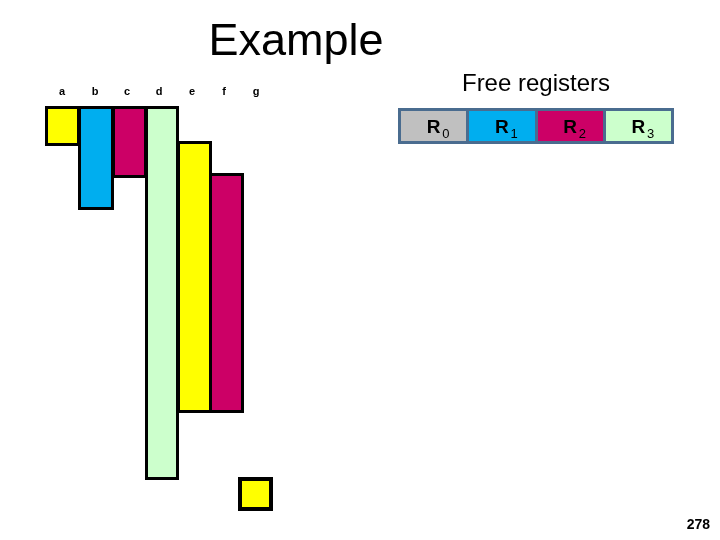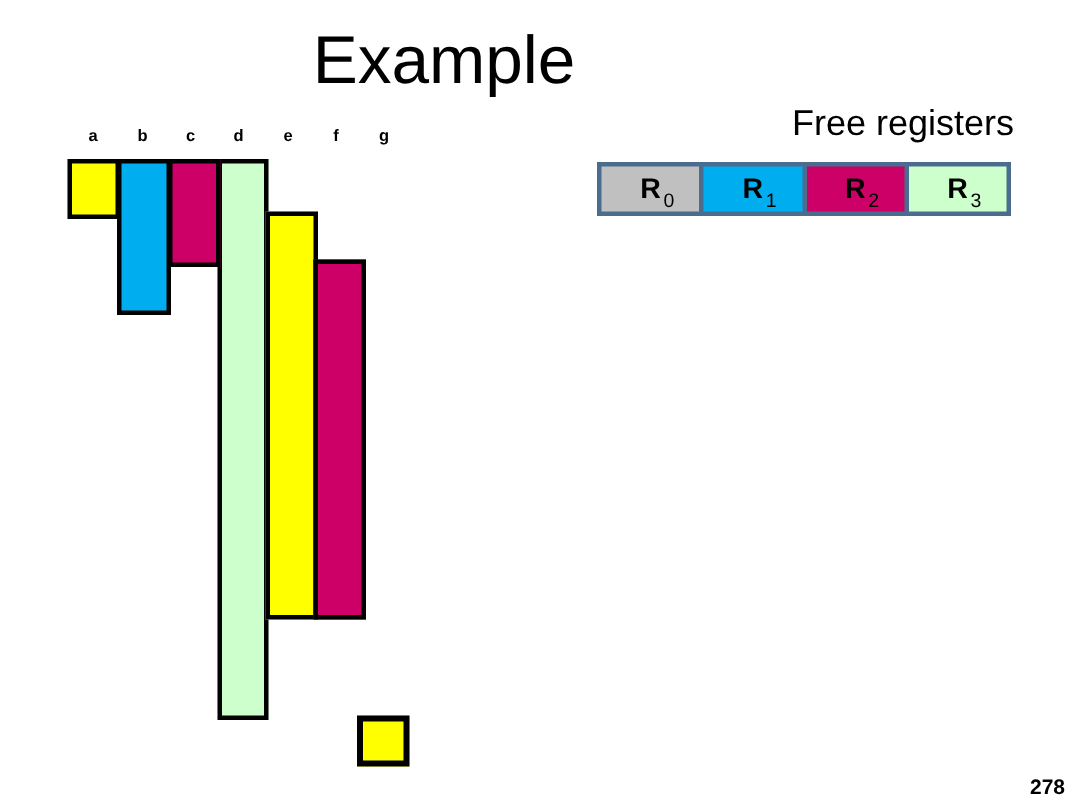--- a/index.html
+++ b/index.html
@@ -56,21 +56,21 @@
     border: 4px solid #000000;
     box-sizing: border-box;
   }
 
   
   #free-registers-title {
     position: absolute;
     left: 396px;
     top: 68px;
     width: 280px;
-    text-align: right;
+    text-align: center;
     font-size: 24px;
     line-height: 30px;
     color: #000000;
   }
   #register-bank {
     position: absolute;
     left: 398px;
     top: 108px;
     width: 276px;
     height: 36px;

